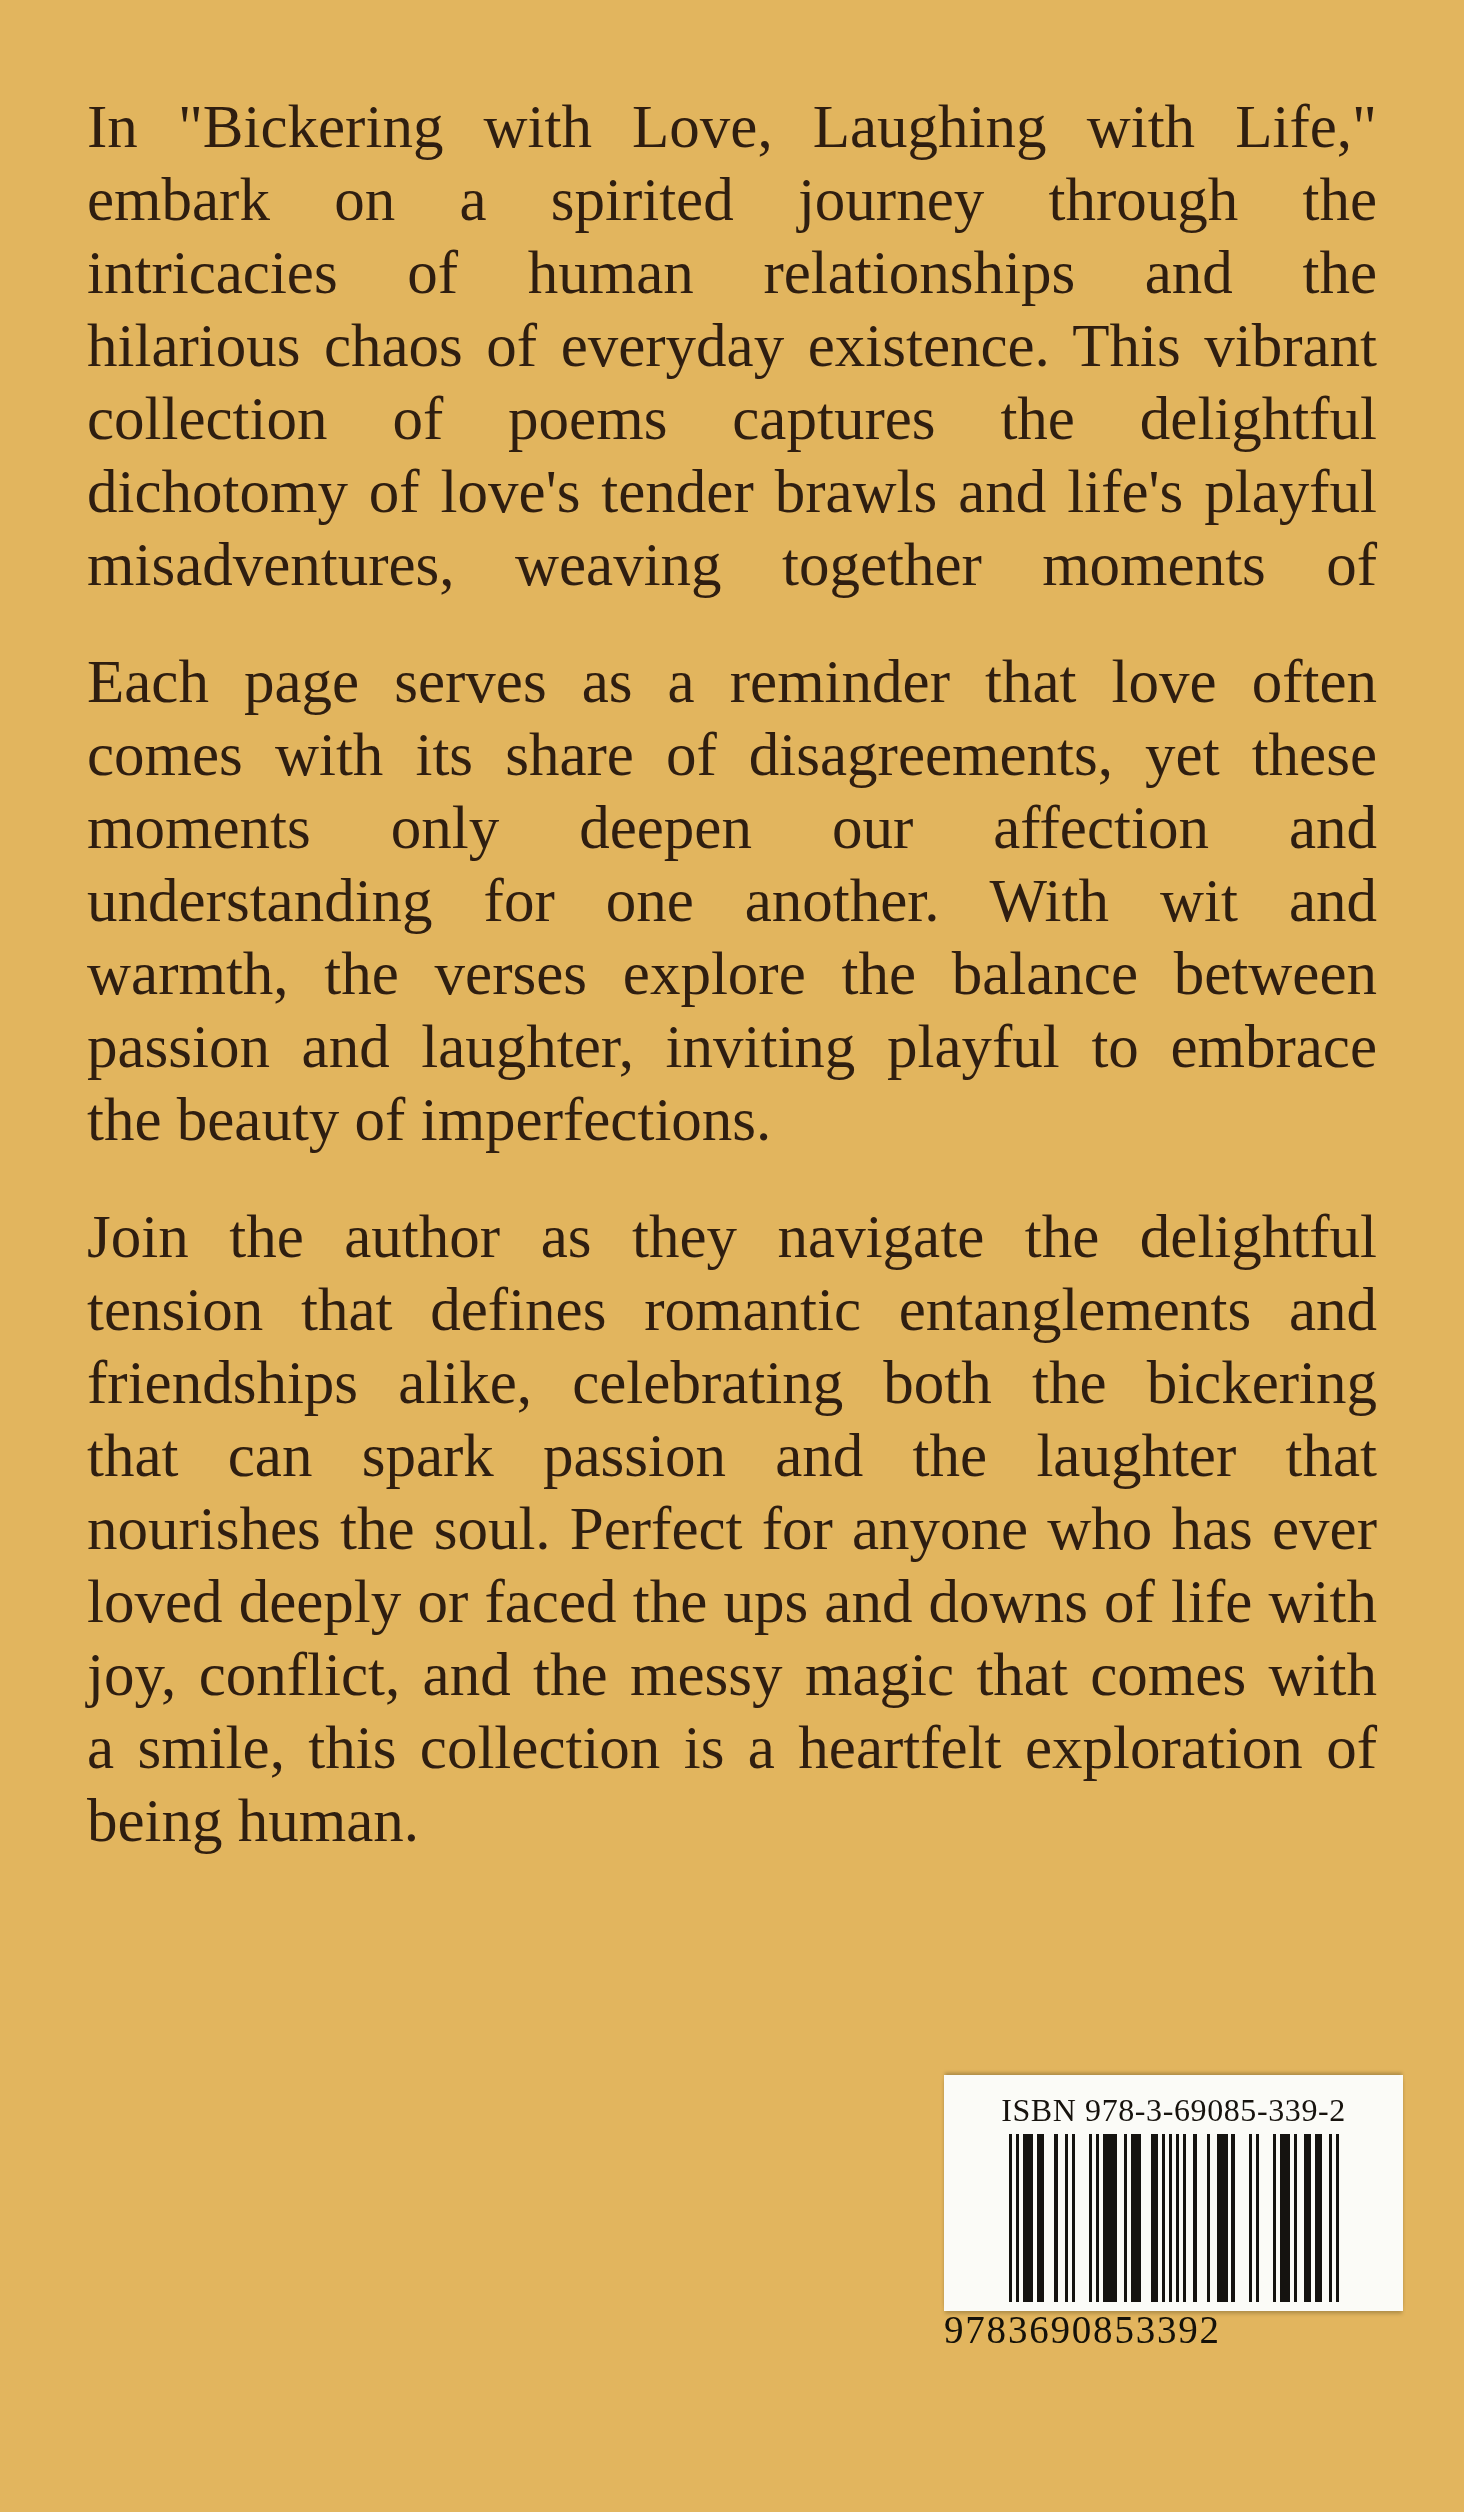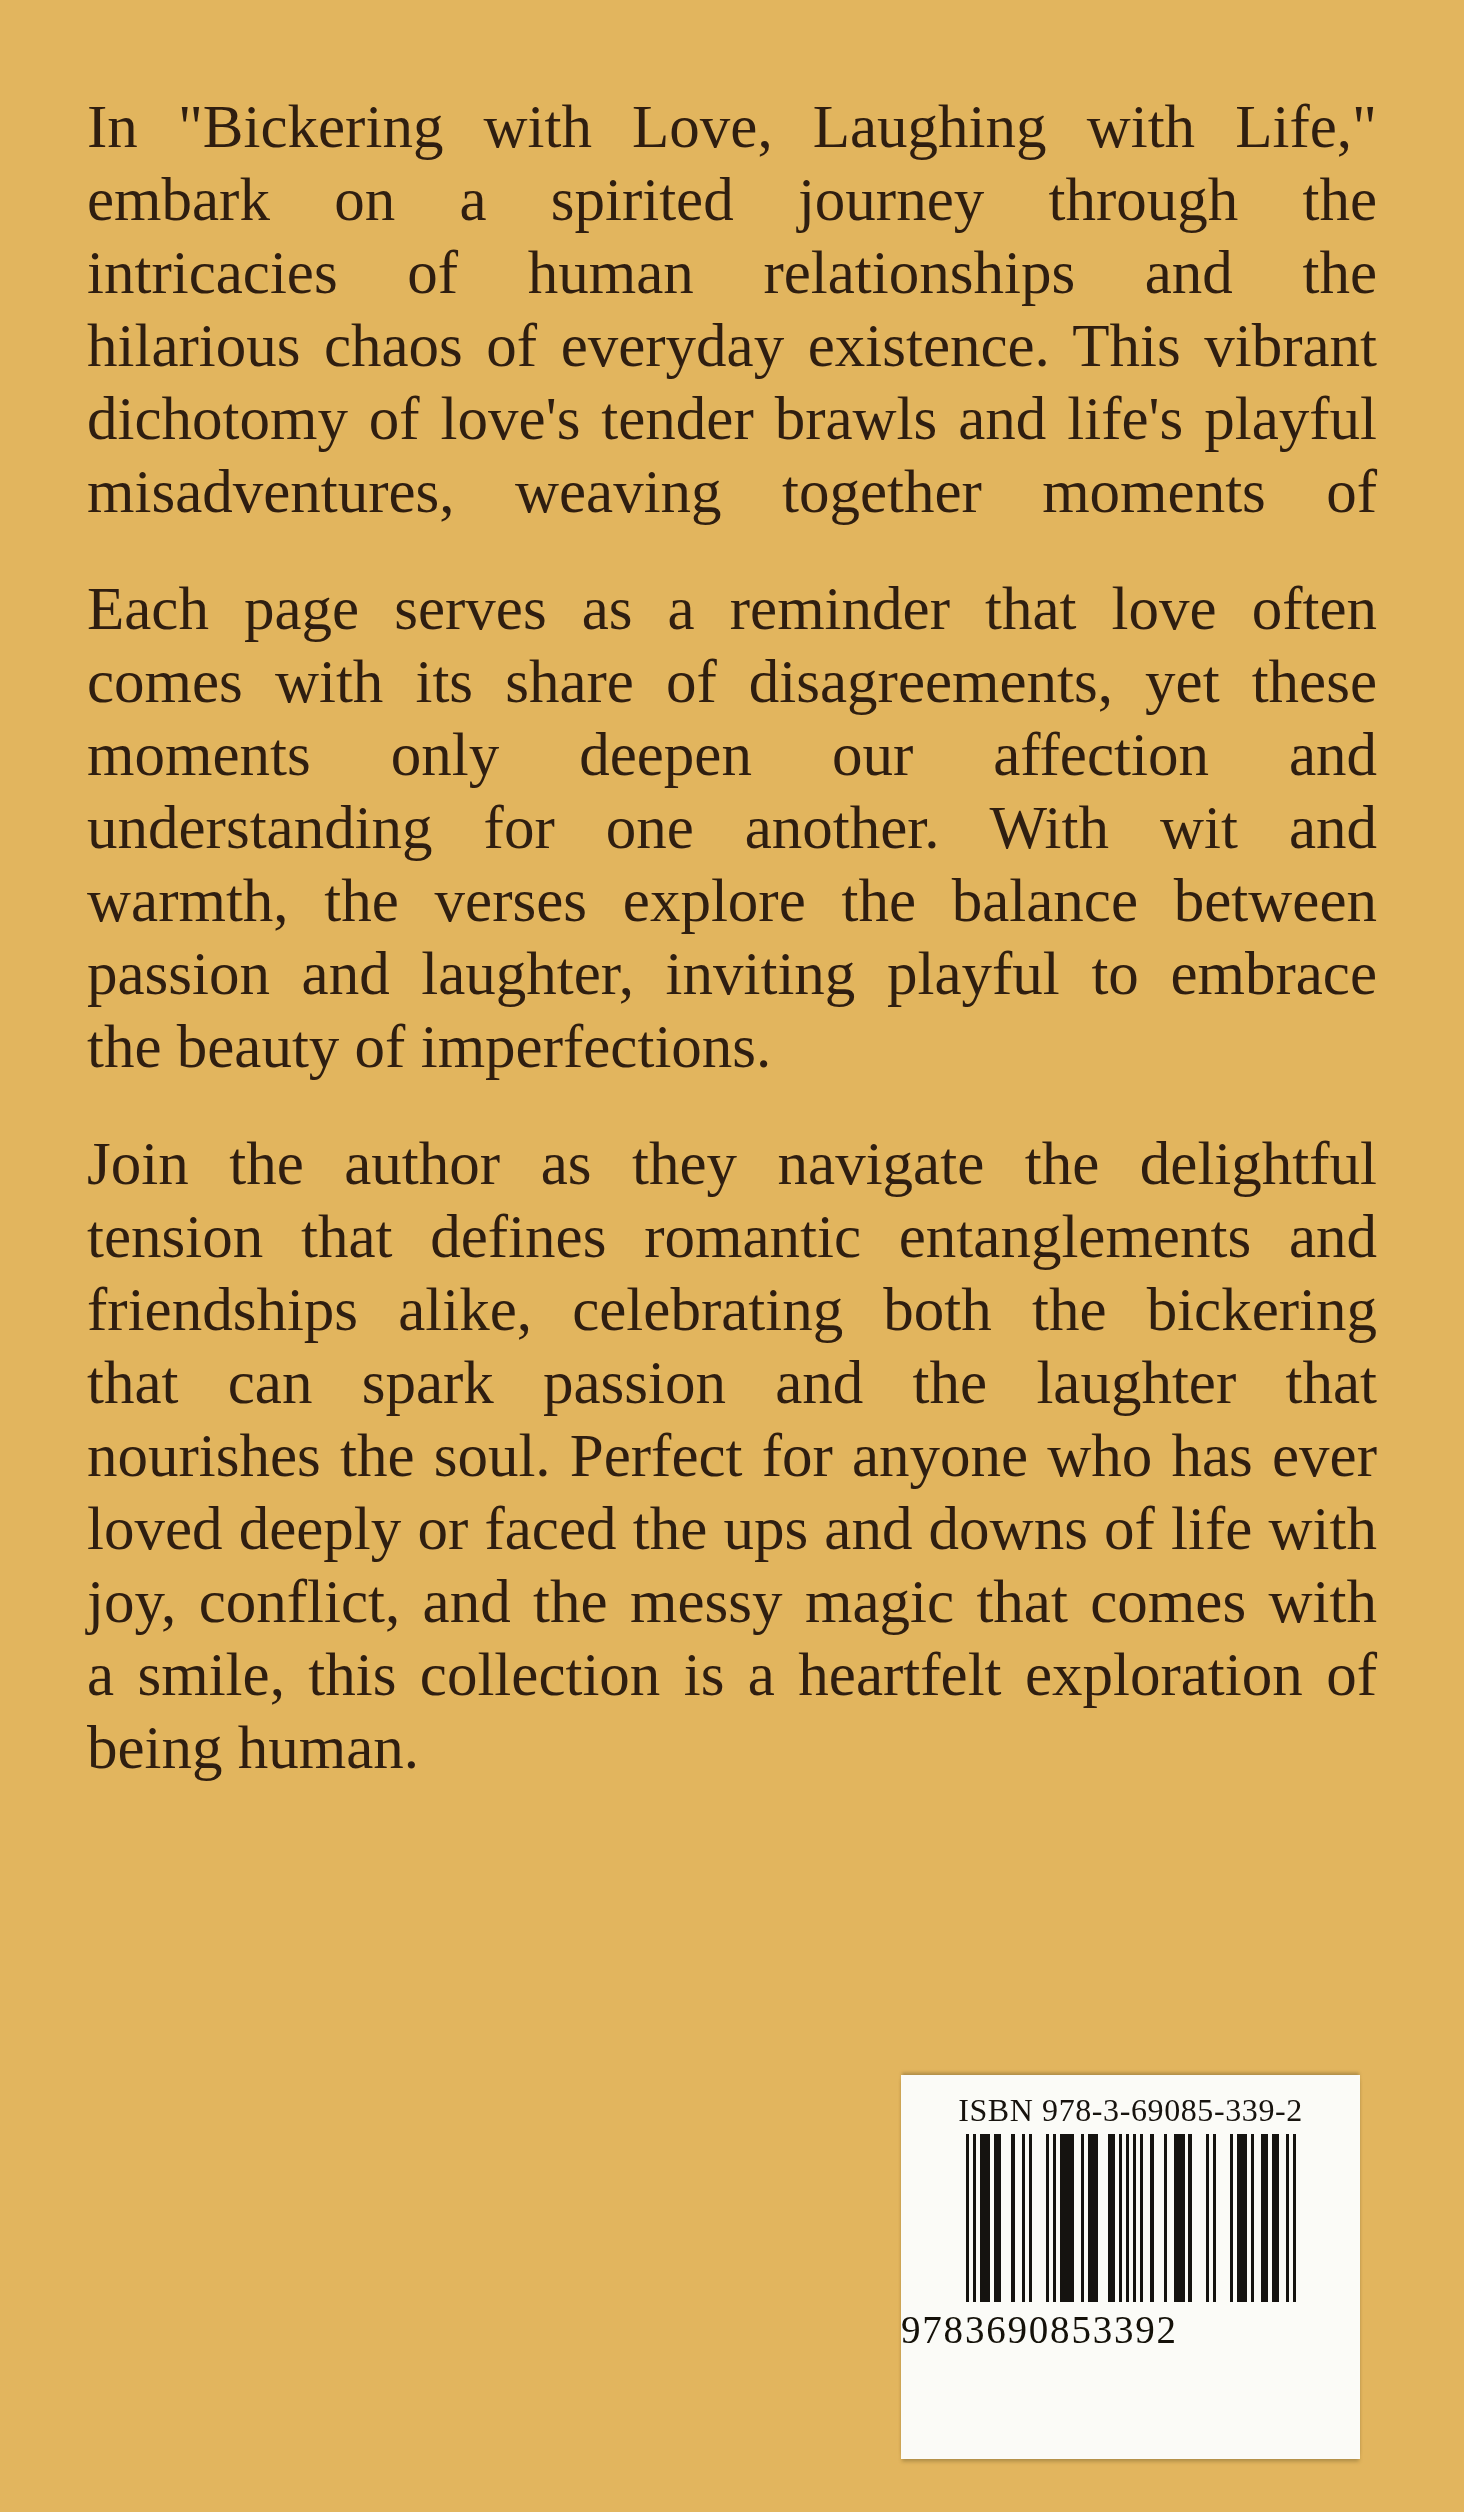--- a/index.html
+++ b/index.html
@@ -27,24 +27,24 @@
   .line {
     font-size: 61px;
     line-height: 73px;
     text-align: justify;
     text-align-last: justify;
     white-space: normal;
   }
   .line.line-last { text-align-last: left; }
   .barcode-panel {
     position: absolute;
-    left: 901px;
+    left: 944px;
     top: 2075px;
     width: 459px;
-    height: 384px;
+    height: 236px;
     background: #fbfbf7;
     box-shadow: 0 -3.7px 3.1px -1.2px rgba(95, 78, 38, 0.38),
                 0 4.3px 3.7px -1.2px rgba(95, 78, 38, 0.38);
   }
   .isbn-line {
     position: absolute;
     left: 0; right: 0;
     top: 17px;
     text-align: center;
     font-size: 32px;
@@ -75,20 +75,21 @@
 <body>
 
 <div class="cover" style="background-color: rgb(226, 181, 94); color: rgb(47, 30, 16);">
 
   <div class="blurb">
     <div class="para">
         <div class="line">In "Bickering with Love, Laughing with Life,"</div>
         <div class="line">embark on a spirited journey through the</div>
         <div class="line">intricacies of human relationships and the</div>
         <div class="line">hilarious chaos of everyday existence. This vibrant</div>
+        <div class="line">collection of poems captures the delightful</div>
         <div class="line">dichotomy of love's tender brawls and life's playful</div>
         <div class="line">misadventures, weaving together moments of</div>
       </div>
     <div class="para">
         <div class="line">Each page serves as a reminder that love often</div>
         <div class="line">comes with its share of disagreements, yet these</div>
         <div class="line">moments only deepen our affection and</div>
         <div class="line">understanding for one another. With wit and</div>
         <div class="line">warmth, the verses explore the balance between</div>
         <div class="line">passion and laughter, inviting playful to embrace</div>

